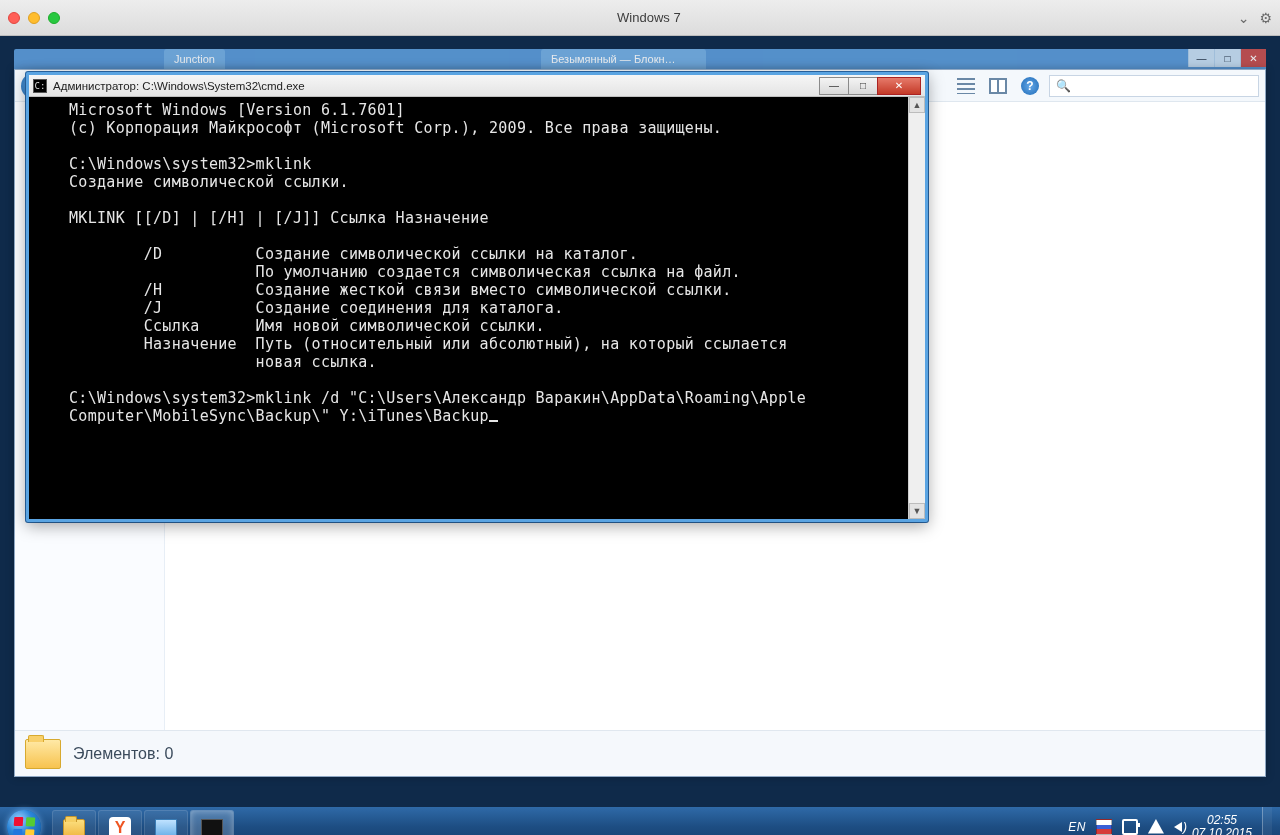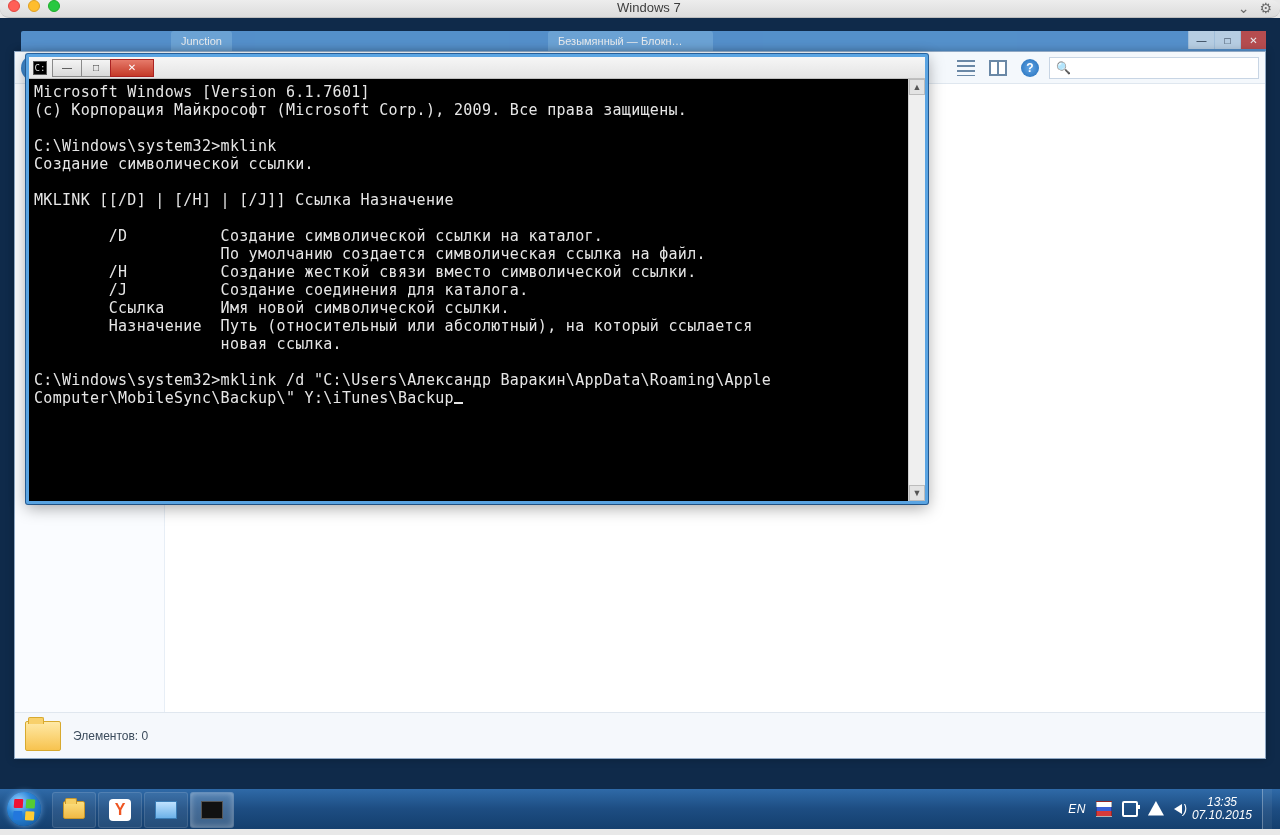--- a/index.html
+++ b/index.html
@@ -1,44 +1,43 @@
 <!DOCTYPE html>
 <html><head>
 <meta charset="utf-8">
 <style>
   * { margin: 0; padding: 0; box-sizing: border-box; }
   html, body { width: 1280px; height: 835px; overflow: hidden; font-family: "Segoe UI", Tahoma, sans-serif; background: #e8e8e8; }
 
   
   .host-titlebar {
-    height: 18px; display: flex; padding: 0 8px;
+    height: 36px; display: flex; align-items: center; padding: 0 8px;
     background: linear-gradient(#ededed, #dcdcdc);
     border-bottom: 1px solid #bdbdbd;
-    border-radius: 10px;
   }
   .traffic-lights { display: flex; gap: 8px; }
   .traffic-light { width: 12px; height: 12px; border-radius: 50%; }
   .tl-close { background: #ff5f57; border: 1px solid #e24640; }
   .tl-min   { background: #ffbd2e; border: 1px solid #dfa022; }
   .tl-max   { background: #28c840; border: 1px solid #1dad2b; }
   .host-title { flex: 1; text-align: center; color: #3d3d3d; font-size: 13px; }
   .host-right { display: flex; gap: 10px; color: #6b6b6b; }
   .host-gear, .host-chevron { font-size: 14px; }
 
   
   .guest {
     position: relative; width: 1280px; height: 811px; 
     background: #0f2a4a; 
     overflow: hidden;
   }
 
   
   .bg-tabs {
     position: absolute; top: 13px; left: 14px; right: 14px; height: 28px;
-    background: #5c9bd8; border-radius: 2px 2px 0 0; opacity: 0.9; margin-left: 7px;
+    background: #5c9bd8; border-radius: 2px 2px 0 0; opacity: 0.9;
   }
   .bg-tabs .tab { position: absolute; top: 0; height: 100%; background: #75b0e4; border-radius: 3px 3px 0 0; font-size: 11px; color: #fff; line-height: 20px; padding: 0 10px; }
   .bg-winctl { position: absolute; right: 0; top: 0; display: flex; gap: 0; }
   .bg-winctl span { width: 26px; height: 18px; background: #c9dff3; border-left: 1px solid #b0cfea; display: inline-flex; align-items: center; justify-content: center; color: #234; font-size: 10px; }
   .bg-winctl span.close { background: #c75050; color: #fff; }
 
   
   .explorer {
     position: absolute; top: 33px; left: 14px; right: 14px; bottom: 70px;
     background: #fff; border: 1px solid #8fa8c4; box-shadow: 0 0 8px rgba(0,0,0,0.25);
@@ -57,21 +56,21 @@
   .view-icons .vi { width: 18px; height: 16px; display: inline-block; }
   .vi-list { background: repeating-linear-gradient(#6a88a6 0 2px, transparent 2px 5px); }
   .vi-pane { background: #fff; border: 2px solid #6a88a6; position: relative; }
   .vi-pane::after { content:""; position:absolute; top:0; bottom:0; left:45%; width:2px; background:#6a88a6; }
   .vi-help { width: 18px; height: 18px; border-radius: 50%; background: radial-gradient(#64a8e8,#1e6ab6); color:#fff; display:inline-flex; align-items:center; justify-content:center; font-size:12px; font-weight:bold; }
 
   .exp-body { flex: 1; display: flex; background: #fff; position: relative; }
   .exp-side { width: 150px; background: #fafcff; border-right: 1px solid #e7eef6; }
   .exp-main { flex: 1; background: #fff; }
 
-  .exp-status { height: 46px; border-top: 1px solid #e0e7ef; background: #f5f8fc; display: flex; align-items: center; gap: 12px; padding: 0 10px; color: #3b4b5c; font-size: 12px; }
+  .exp-status { height: 46px; border-top: 1px solid #e0e7ef; background: #f5f8fc; display: flex; align-items: center; gap: 12px; padding: 0 10px; color: #3b4b5c; font-size: 16px; }
   .folder-icon { width: 36px; height: 30px; background: linear-gradient(#ffe9a6,#f7c34f); border: 1px solid #d7a92f; border-radius: 2px; position: relative; }
   .folder-icon::before { content:""; position:absolute; top:-5px; left:2px; width:14px; height:6px; background:#f8d06b; border:1px solid #d7a92f; border-bottom:none; border-radius:2px 2px 0 0; }
 
   
   .cmd {
     position: absolute; top: 36px; left: 26px; width: 902px; height: 450px;
     background: #000; border: 3px solid #5aa4e2; box-shadow: 0 4px 16px rgba(0,0,0,0.35), 0 0 0 1px #2b6aaa;
     border-radius: 2px; overflow: hidden;
     display: flex; flex-direction: column;
   }
@@ -83,20 +82,21 @@
   .cmd-title { flex: 1; white-space: nowrap; overflow: hidden; }
   .winbtns { display: flex; }
   .winbtn { width: 30px; height: 18px; border: 1px solid #8a8a8a; background: linear-gradient(#f4f4f4,#d9d9d9); display: inline-flex; align-items: center; justify-content: center; font-size: 10px; color: #333; margin-left: -1px; }
   .winbtn.close { background: linear-gradient(#e67a6a,#c43a28); color: #fff; width: 44px; border-color: #a22; }
 
   .cmd-body { flex:1; position: relative; background:#000; display:flex; }
   .cmd-text {
     flex:1; padding: 4px 4px 4px 5px; font-family: "Consolas","Lucida Console",monospace;
     font-size: 15px; line-height: 18px; color: #e6e6e6; white-space: pre; overflow: hidden;
     letter-spacing: 0.3px;
+    margin-left: 35px;
   }
   .caret { display:inline-block; width:9px; height:2.5px; background:#e6e6e6; vertical-align: -1px; }
   .cmd-scroll { width: 17px; background: #efefef; border-left: 1px solid #cfcfcf; position: relative; }
   .cmd-scroll .arrow { position: absolute; left:0; right:0; height:16px; background:#e3e3e3; border:1px solid #bcbcbc; display:flex; align-items:center; justify-content:center; font-size:9px; color:#555; }
   .cmd-scroll .arrow.up { top:0; }
   .cmd-scroll .arrow.down { bottom:0; }
 
   
   .taskbar {
     position: absolute; bottom: 0; left: 0; right: 0; height: 40px;
@@ -180,20 +180,21 @@
     </div>
     <div class="exp-status">
       <div class="folder-icon"></div>
       <span>Элементов: 0</span>
     </div>
   </div>
 
   <div class="cmd">
     <div class="cmd-titlebar">
       <span class="cmd-icon">C:</span>
+      <span class="cmd-title">Администратор: C:\Windows\System32\cmd.exe</span>
       <div class="winbtns">
         <span class="winbtn">—</span>
         <span class="winbtn">□</span>
         <span class="winbtn close">✕</span>
       </div>
     </div>
     <div class="cmd-body">
       <div class="cmd-text" id="cmd-text">Microsoft Windows [Version 6.1.7601]
 (c) Корпорация Майкрософт (Microsoft Corp.), 2009. Все права защищены.
 
@@ -237,20 +238,20 @@
           <span class="ti-cmd"></span>
         </div>
     </div>
     <div class="tray">
       <span class="lang">EN</span>
       <span class="ico ico-flag"></span>
       <span class="ico ico-power"></span>
       <span class="ico" style="background:#fff; clip-path: polygon(50% 0,100% 90%,0 90%); "></span>
       <span class="ico-sound"></span>
       <div class="clock">
-        <div>13:35</div>
+        <div>02:55</div>
         <div>07.10.2015</div>
       </div>
       <div class="showdesk"></div>
     </div>
   </div>
 
 </div>
 
 </body></html>

